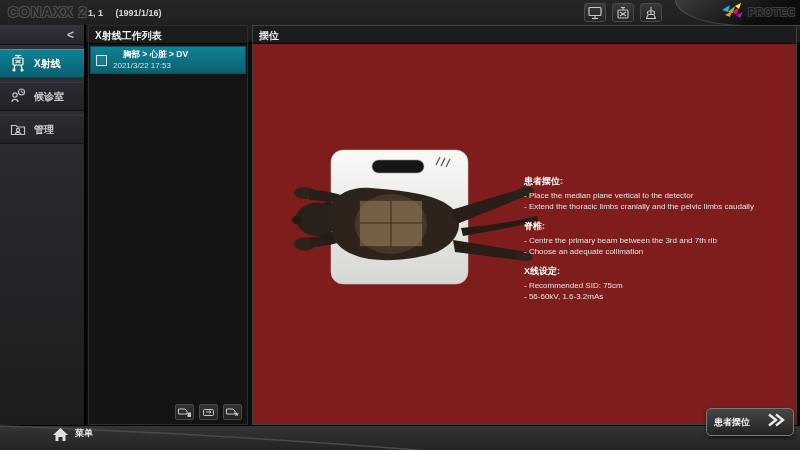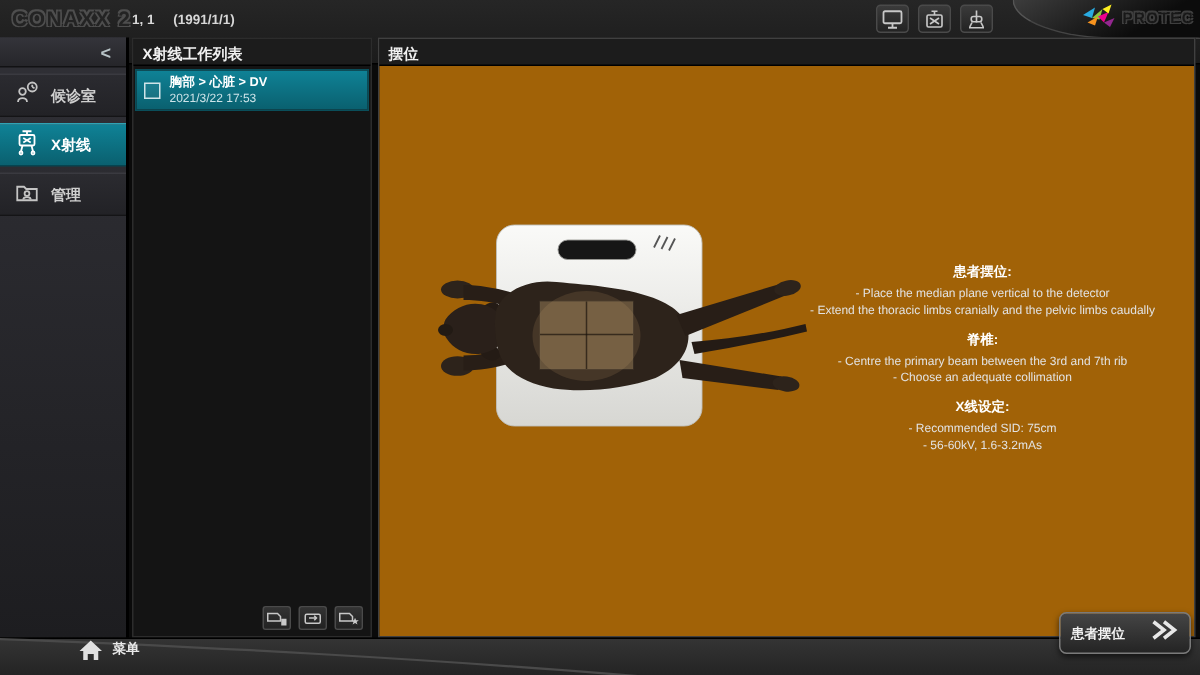--- a/index.html
+++ b/index.html
@@ -42,30 +42,30 @@
   
   .worklist { position:absolute; left:88px; top:25px; width:160px; height:400px;
               background:#141414; border:1px solid #2c2c2c; }
   .panel-header { height:18px; background:#1c1c1c; border-bottom:1px solid #000;
                   font-size:10px; font-weight:bold; color:#f0f0f0; padding:3px 0 4px 6px; }
   .wl-item { margin:2px 1px; height:28px; background:linear-gradient(#0f8296,#0a606f);
              border:1px solid #0a4e5a; display:flex; align-items:center; gap:6px;
              padding-left:5px; cursor:pointer; }
   .wl-check { width:11px; height:11px; border:1px solid #cfe4e8; background:rgba(255,255,255,0.06); }
   .wl-texts { display:flex; flex-direction:column; line-height:11px; }
-  .wl-title { font-size:8.5px; font-weight:bold; color:#fff; }
+  .wl-title { font-size:8.5px; font-weight:bold; color:#fff;margin-left:10px; }
   .wl-date  { font-size:8px; color:#cde3e8; }
   .wl-footer { position:absolute; bottom:4px; right:5px; display:flex; gap:5px; }
   .wl-tool { width:19px; height:16px; background:linear-gradient(#333,#222); border:1px solid #4a4a4a;
              border-radius:2px; display:flex; align-items:center; justify-content:center; cursor:pointer; }
 
   
   .positioning { position:absolute; left:252px; top:25px; width:545px; height:400px;
                  background:#0b0b0b; border:1px solid #404040; }
-  .pos-content { position:absolute; left:0; top:18px; width:543px; height:380px; background:#a16207;text-align:center; }
+  .pos-content { position:absolute; left:0; top:18px; width:543px; height:380px; background:#7f1d1d; }
   .pos-text { position:absolute; left:271px; top:131px; width:262px; }
   .pos-text h4 { font-size:9px; font-weight:bold; color:#ffffff; margin:8px 0 3px 0; }
   .pos-text h4:first-child { margin-top:0; }
   .pos-text div { font-size:8px; color:#e2e2e2; line-height:10.5px; }
 
   
   .bottombar { position:absolute; left:0; bottom:0; width:800px; height:25px;
                background:linear-gradient(#343434,#242424); border-top:1px solid #000; }
   .curve-svg { position:absolute; left:0; bottom:0; pointer-events:none; }
   .menu-btn { position:absolute; left:52px; bottom:4px; display:flex; align-items:flex-start; gap:6px;
@@ -79,21 +79,21 @@
 </style>
 </head>
 <body>
 
 <div class="stage">
 
   <div class="topbar">
     <div class="app-logo">CONAXX 2</div>
     <div class="patient">
       <span>1, 1</span>
-      <span>(1991/1/1)</span>
+      <span>(1991/1/16)</span>
     </div>
     <div class="topbar-icons">
       <div class="tb-btn">
         <svg width="16" height="14" viewBox="0 0 16 14">
             <g stroke="#c8c8c8" stroke-width="1.2" fill="none">
           <rect x="2" y="1.5" width="12" height="8" rx="1"></rect>
               <line x1="8" y1="9.5" x2="8" y2="12"></line>
               <line x1="5" y1="12.5" x2="11" y2="12.5"></line>
             </g>
           </svg>
@@ -132,52 +132,52 @@
           <polygon points="15,13 22,10 19,16" fill="#93278f"></polygon>
         </svg>
       </span>
       <span class="brand-text">PROTEC</span>
     </div>
   </div>
 
   <div class="sidebar">
     <div class="side-back">
       <span>&lt;</span>
-    </div>
-    <div class="side-item">
-      <span>
-        <svg width="18" height="18" viewBox="0 0 18 18">
-            <g stroke="#c4c4c4" stroke-width="1.2" fill="none">
-          <circle cx="6" cy="8" r="2.2"></circle>
-              <path d="M3,15 C3,11.5 9,11.5 9,15"></path>
-              <circle cx="12.5" cy="5" r="3"></circle>
-              <line x1="12.5" y1="3.5" x2="12.5" y2="5"></line>
-              <line x1="12.5" y1="5" x2="14" y2="5.8"></line>
-            </g>
-          </svg>
-      </span>
-      <span>候诊室</span>
     </div>
     <div class="side-item selected">
       <span>
         <svg width="18" height="18" viewBox="0 0 18 18">
             <g stroke="#ffffff" stroke-width="1.2" fill="none">
           <rect x="4" y="4" width="10" height="7" rx="1"></rect>
               <line x1="9" y1="1.5" x2="9" y2="4"></line>
               <line x1="6" y1="1.5" x2="12" y2="1.5"></line>
               <line x1="6" y1="11" x2="5" y2="15"></line>
               <line x1="12" y1="11" x2="13" y2="15"></line>
               <circle cx="5" cy="16" r="1"></circle>
               <circle cx="13" cy="16" r="1"></circle>
               <line x1="6.5" y1="6" x2="11.5" y2="9"></line>
               <line x1="11.5" y1="6" x2="6.5" y2="9"></line>
             </g>
           </svg>
       </span>
       <span>X射线</span>
+    </div>
+    <div class="side-item">
+      <span>
+        <svg width="18" height="18" viewBox="0 0 18 18">
+            <g stroke="#c4c4c4" stroke-width="1.2" fill="none">
+          <circle cx="6" cy="8" r="2.2"></circle>
+              <path d="M3,15 C3,11.5 9,11.5 9,15"></path>
+              <circle cx="12.5" cy="5" r="3"></circle>
+              <line x1="12.5" y1="3.5" x2="12.5" y2="5"></line>
+              <line x1="12.5" y1="5" x2="14" y2="5.8"></line>
+            </g>
+          </svg>
+      </span>
+      <span>候诊室</span>
     </div>
     <div class="side-item">
       <span>
         <svg width="18" height="18" viewBox="0 0 18 18">
             <g stroke="#c4c4c4" stroke-width="1.2" fill="none">
           <path d="M2.5,5.5 L7,5.5 L8.5,7 L15.5,7 L15.5,14.5 L2.5,14.5 Z"></path>
               <circle cx="9" cy="10" r="1.6"></circle>
               <path d="M6.5,14 C6.5,11.8 11.5,11.8 11.5,14"></path>
             </g>
           </svg>

